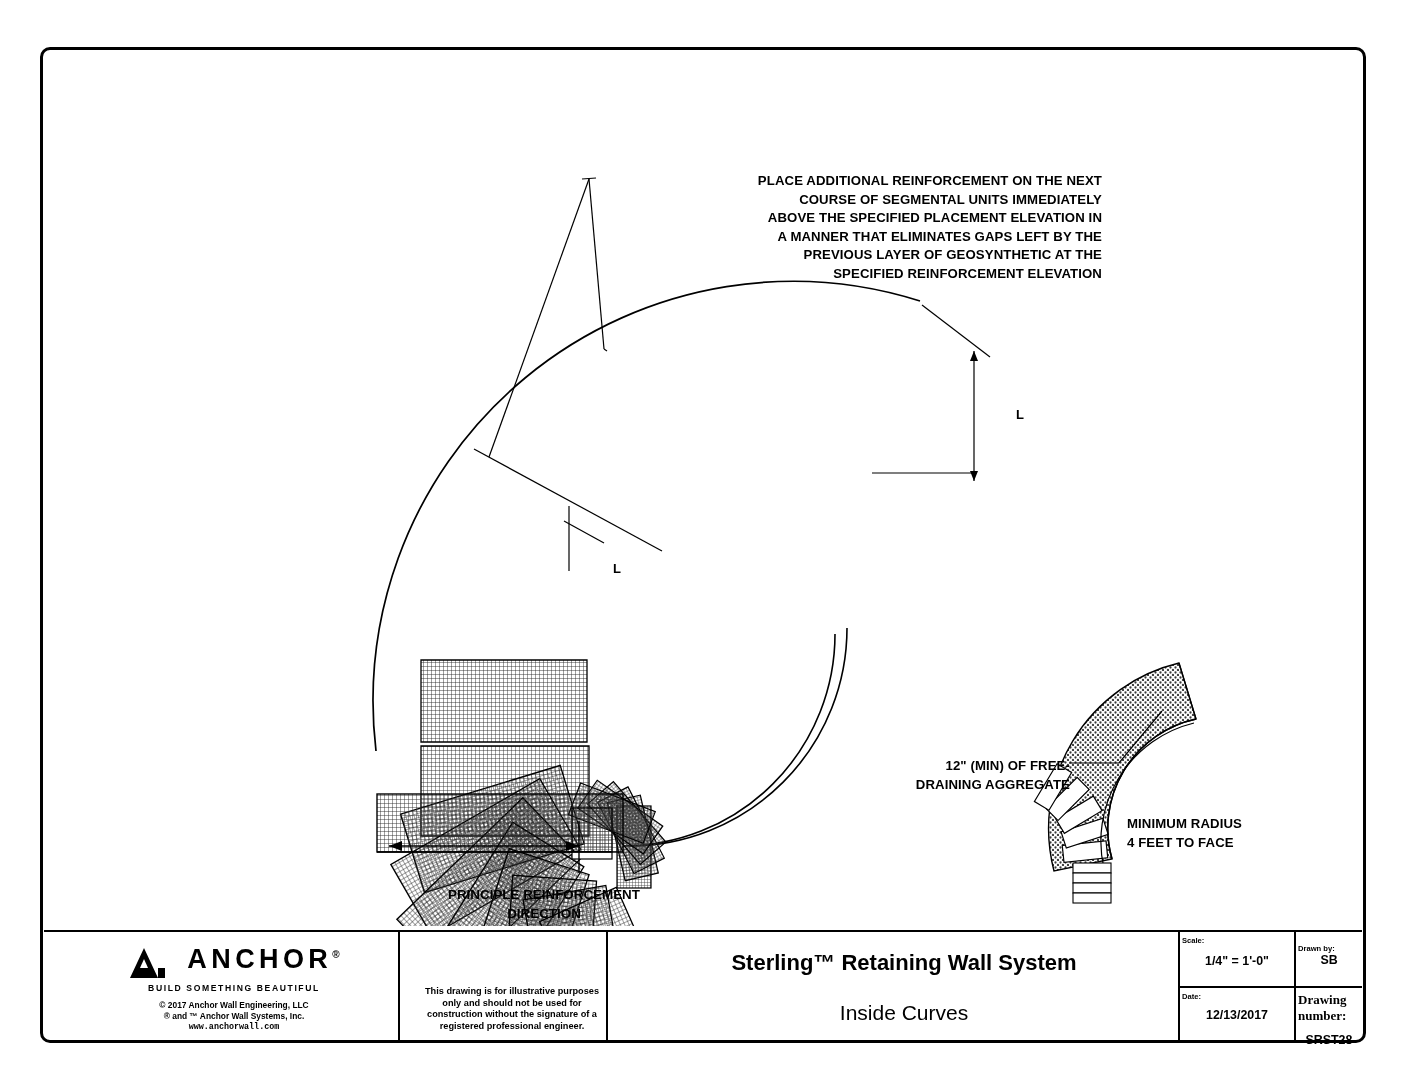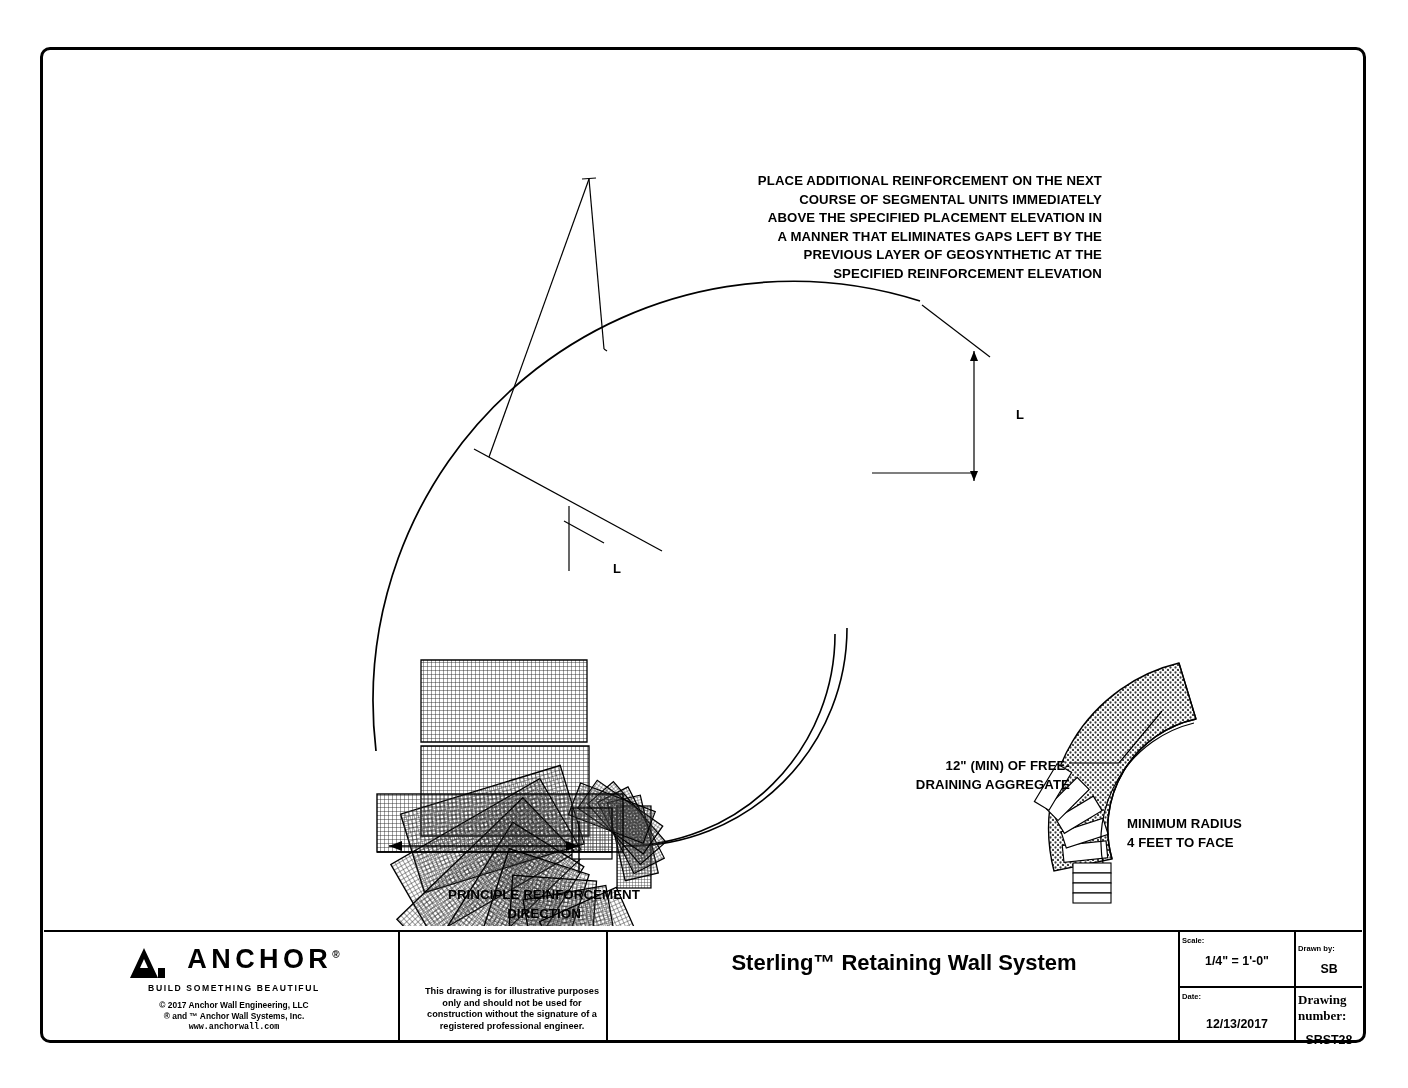--- a/index.html
+++ b/index.html
@@ -241,35 +241,36 @@
       <div class="logo-tag">BUILD SOMETHING BEAUTIFUL</div>
       <div class="logo-copy" style="white-space:pre-line;">© 2017 Anchor Wall Engineering, LLC
 ® and ™ Anchor Wall Systems, Inc.</div>
       <div class="logo-url">www.anchorwall.com</div>
     </div>
 
     <div class="disclaimer">This drawing is for illustrative purposes only and should not be used for construction without the signature of a registered professional engineer.</div>
 
     <div class="tb-title">
       <div class="t1">Sterling™ Retaining Wall System</div>
+      <div class="t2">Inside Curves</div>
     </div>
 
     <div class="tb-cell" style="left:1138px;top:4px;width:110px;">
       <div class="small-lbl">Scale:</div>
       <div class="small-val" style="margin-top:9px;">1/4" = 1'-0"</div>
     </div>
 
     <div class="tb-cell" style="left:1254px;top:12px;width:62px;">
       <div class="small-lbl">Drawn by:</div>
-      <div class="small-val" style="margin-top:9px;">SB</div>
+      <div class="small-val" style="">SB</div>
     </div>
 
     <div class="tb-cell" style="left:1138px;top:60px;width:110px;">
       <div class="small-lbl">Date:</div>
-      <div class="small-val" style="margin-top:16px;">12/13/2017</div>
+      <div class="small-val" style="margin-top:7px;">12/13/2017</div>
     </div>
 
     <div class="tb-cell" style="left:1254px;top:60px;width:62px;">
       <div class="small-lbl" style="font-size:13px;font-family:Liberation Serif, serif;">Drawing number:</div>
       <div class="small-val" style="margin-top:9px;">SRST28</div>
     </div>
   </div>
 </div>
 
 </body></html>

